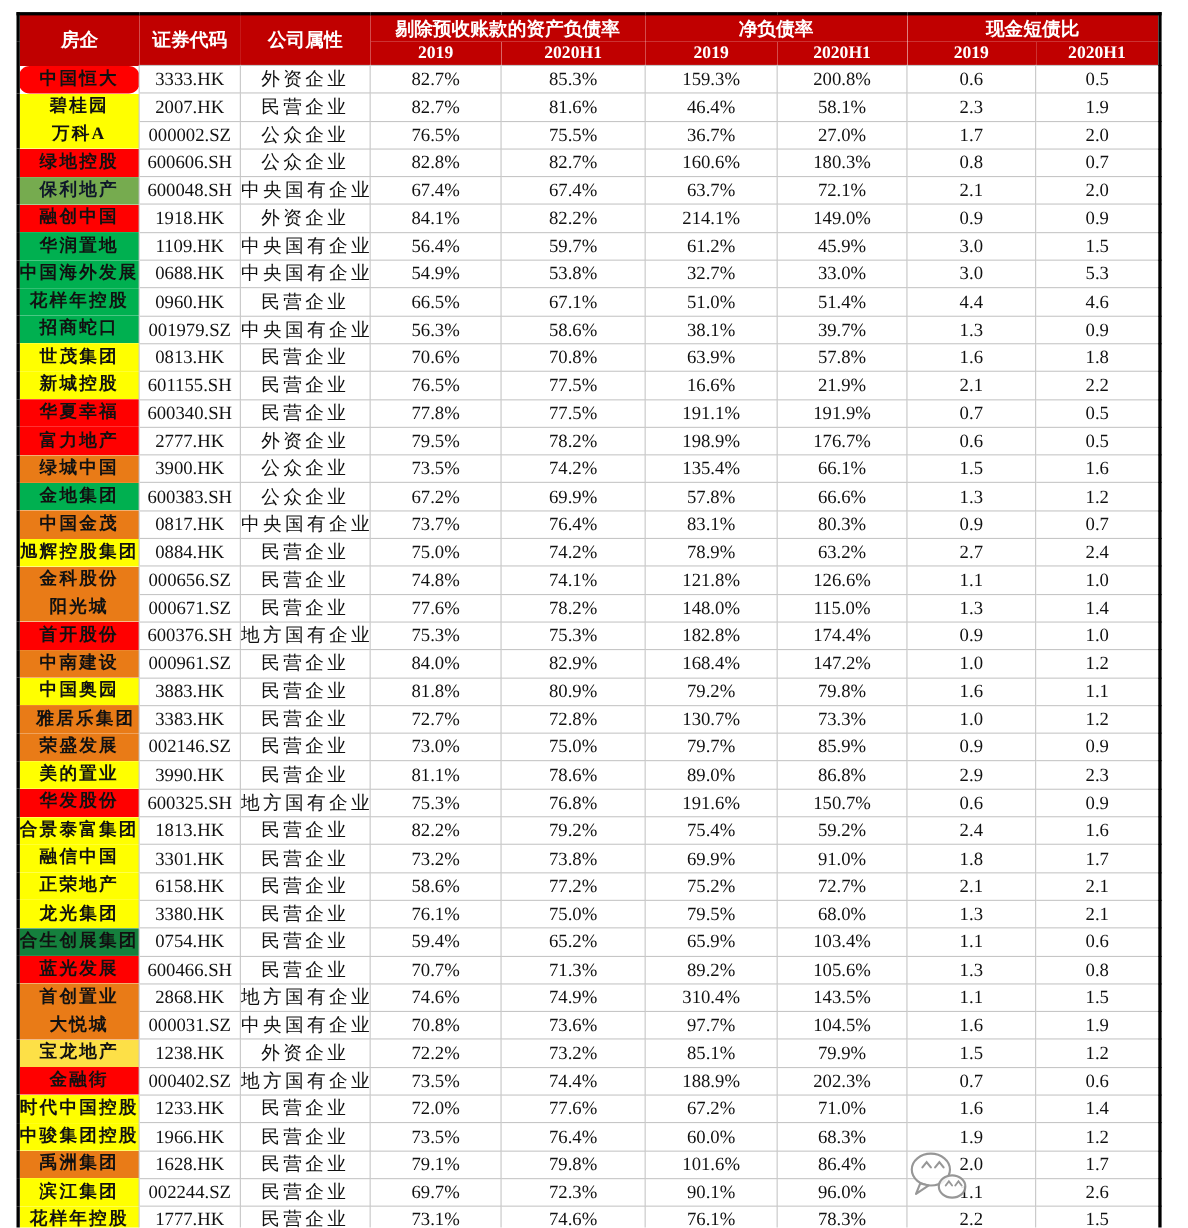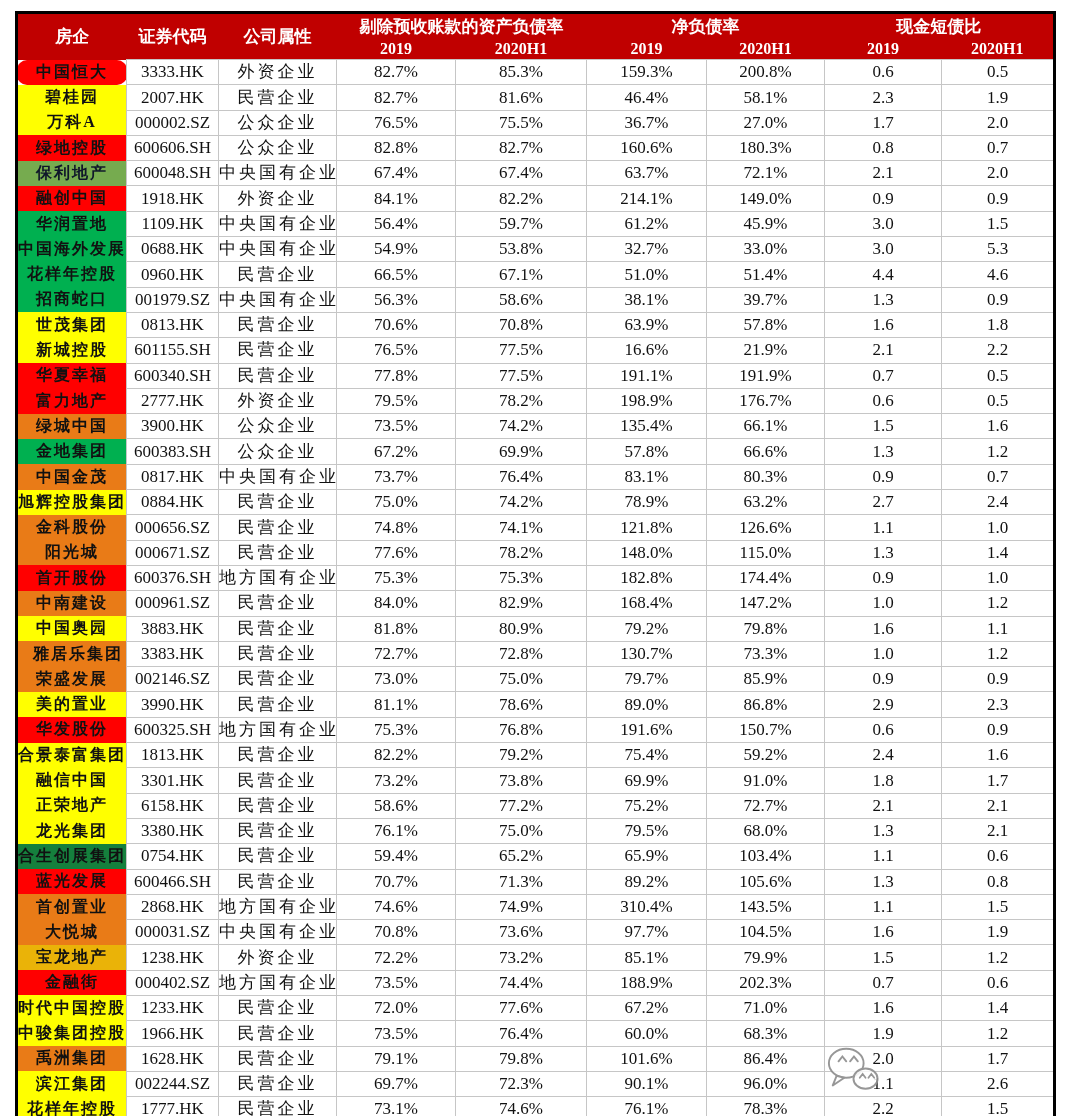--- a/index.html
+++ b/index.html
@@ -439,21 +439,21 @@
           <td>000031.SZ</td>
           <td class="attr">中央国有企业</td>
           <td>70.8%</td>
           <td>73.6%</td>
           <td>97.7%</td>
           <td>104.5%</td>
           <td>1.6</td>
           <td>1.9</td>
         </tr>
         <tr>
-          <td class="name" style="background: #eab308;">宝龙地产</td>
+          <td class="name" style="background: #fde047;">宝龙地产</td>
           <td>1238.HK</td>
           <td class="attr">外资企业</td>
           <td>72.2%</td>
           <td>73.2%</td>
           <td>85.1%</td>
           <td>79.9%</td>
           <td>1.5</td>
           <td>1.2</td>
         </tr>
         <tr>

